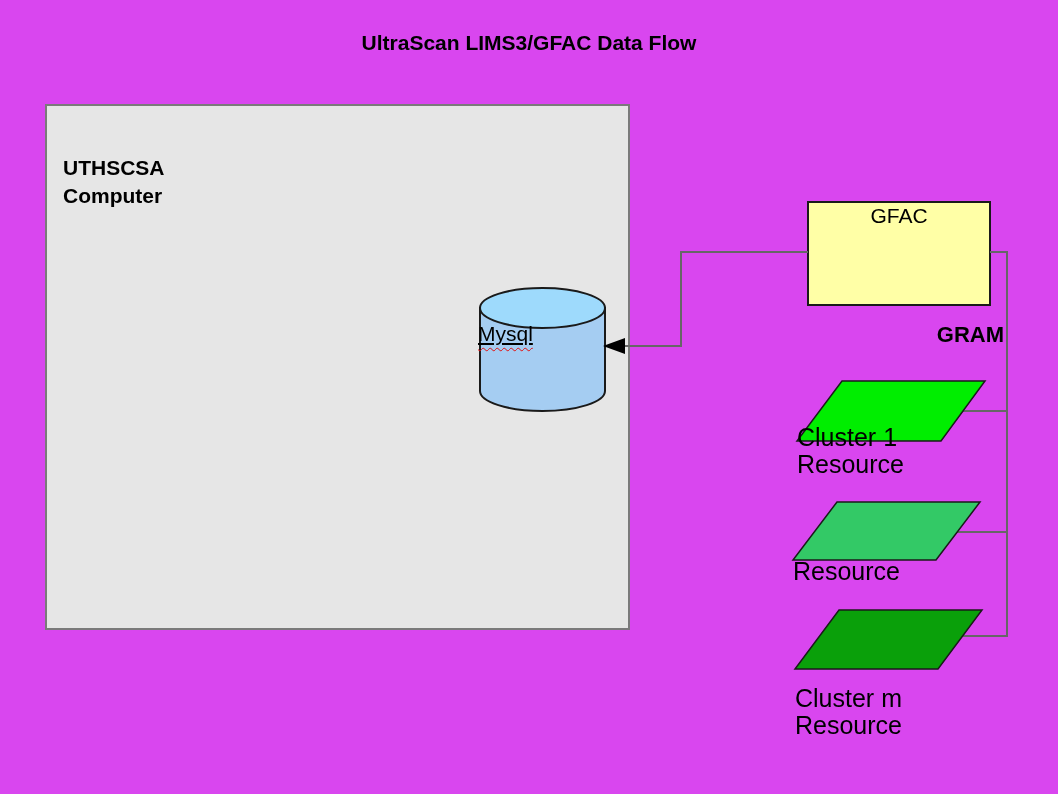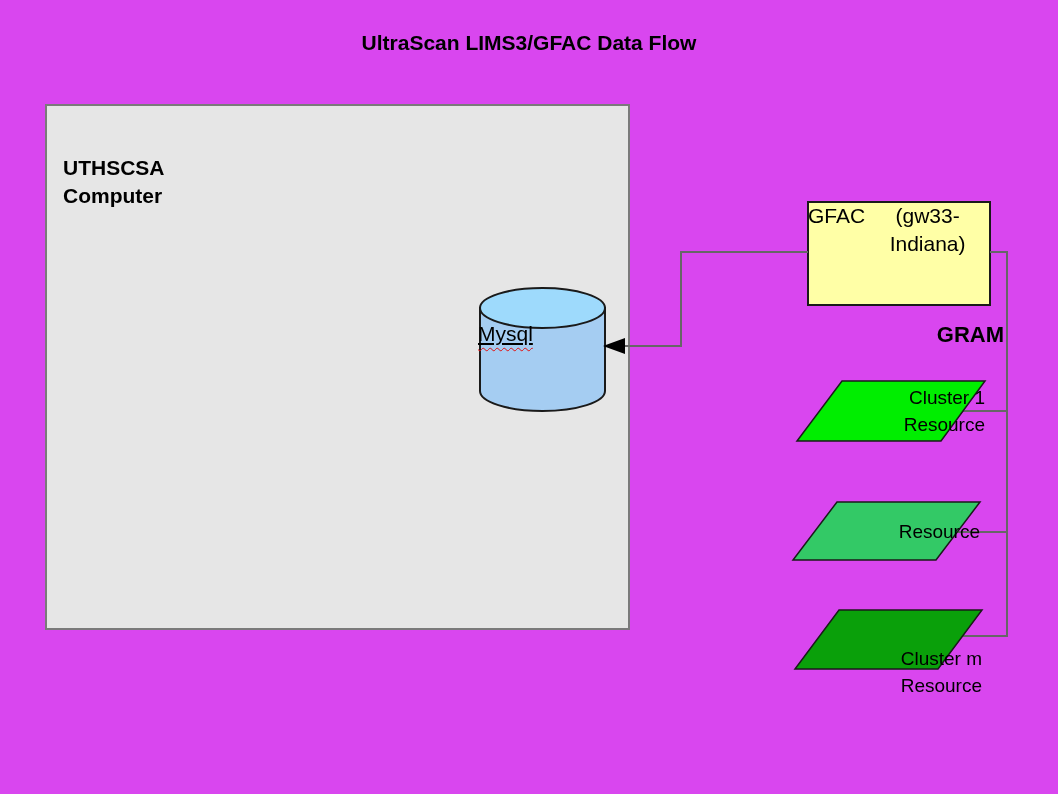--- a/index.html
+++ b/index.html
@@ -45,21 +45,21 @@
     left: 808px; top: 202px; width: 182px; height: 103px;
     display: flex; flex-direction: row; justify-content: center;
     text-align: center; font-size: 21px; line-height: 28px;
   }
   .gram-label {
     left: 880px; top: 322px; width: 124px;
     text-align: right; font-weight: bold; font-size: 22px;
   }
   .cluster-label {
     display: flex; flex-direction: column; justify-content: center;
-    text-align: right; font-size: 19px; line-height: 27px;
+    text-align: left; font-size: 25px; line-height: 27px; margin-top: 40px;
   }
 </style>
 </head>
 <body>
 
 <div class="canvas">
 
   <svg class="shape-layer" width="1058" height="794" viewBox="0 0 1058 794">
 
     <rect x="46" y="105" width="583" height="524" stroke="#7a7a7a" stroke-width="2" fill="#e6e6e6"></rect>
@@ -92,21 +92,20 @@
   </div>
 
   <div class="abs db-label">
     <div>
       <span class="mysql-outer"><span class="mysql-inner">Mysql</span></span>
     </div>
   </div>
 
   <div class="abs gfac-label">
     <div>GFAC</div>
-    <div>(gw33-Indiana)</div>
   </div>
 
   <div class="abs gram-label">GRAM</div>
 
   <div class="abs cluster-label" style="left:797px; top:381px; width:188px; height:60px;">
     <div>Cluster 1</div>
     <div>Resource</div>
   </div>
   <div class="abs cluster-label" style="left:793px; top:502px; width:187px; height:58px;">
     <div>Resource</div>

